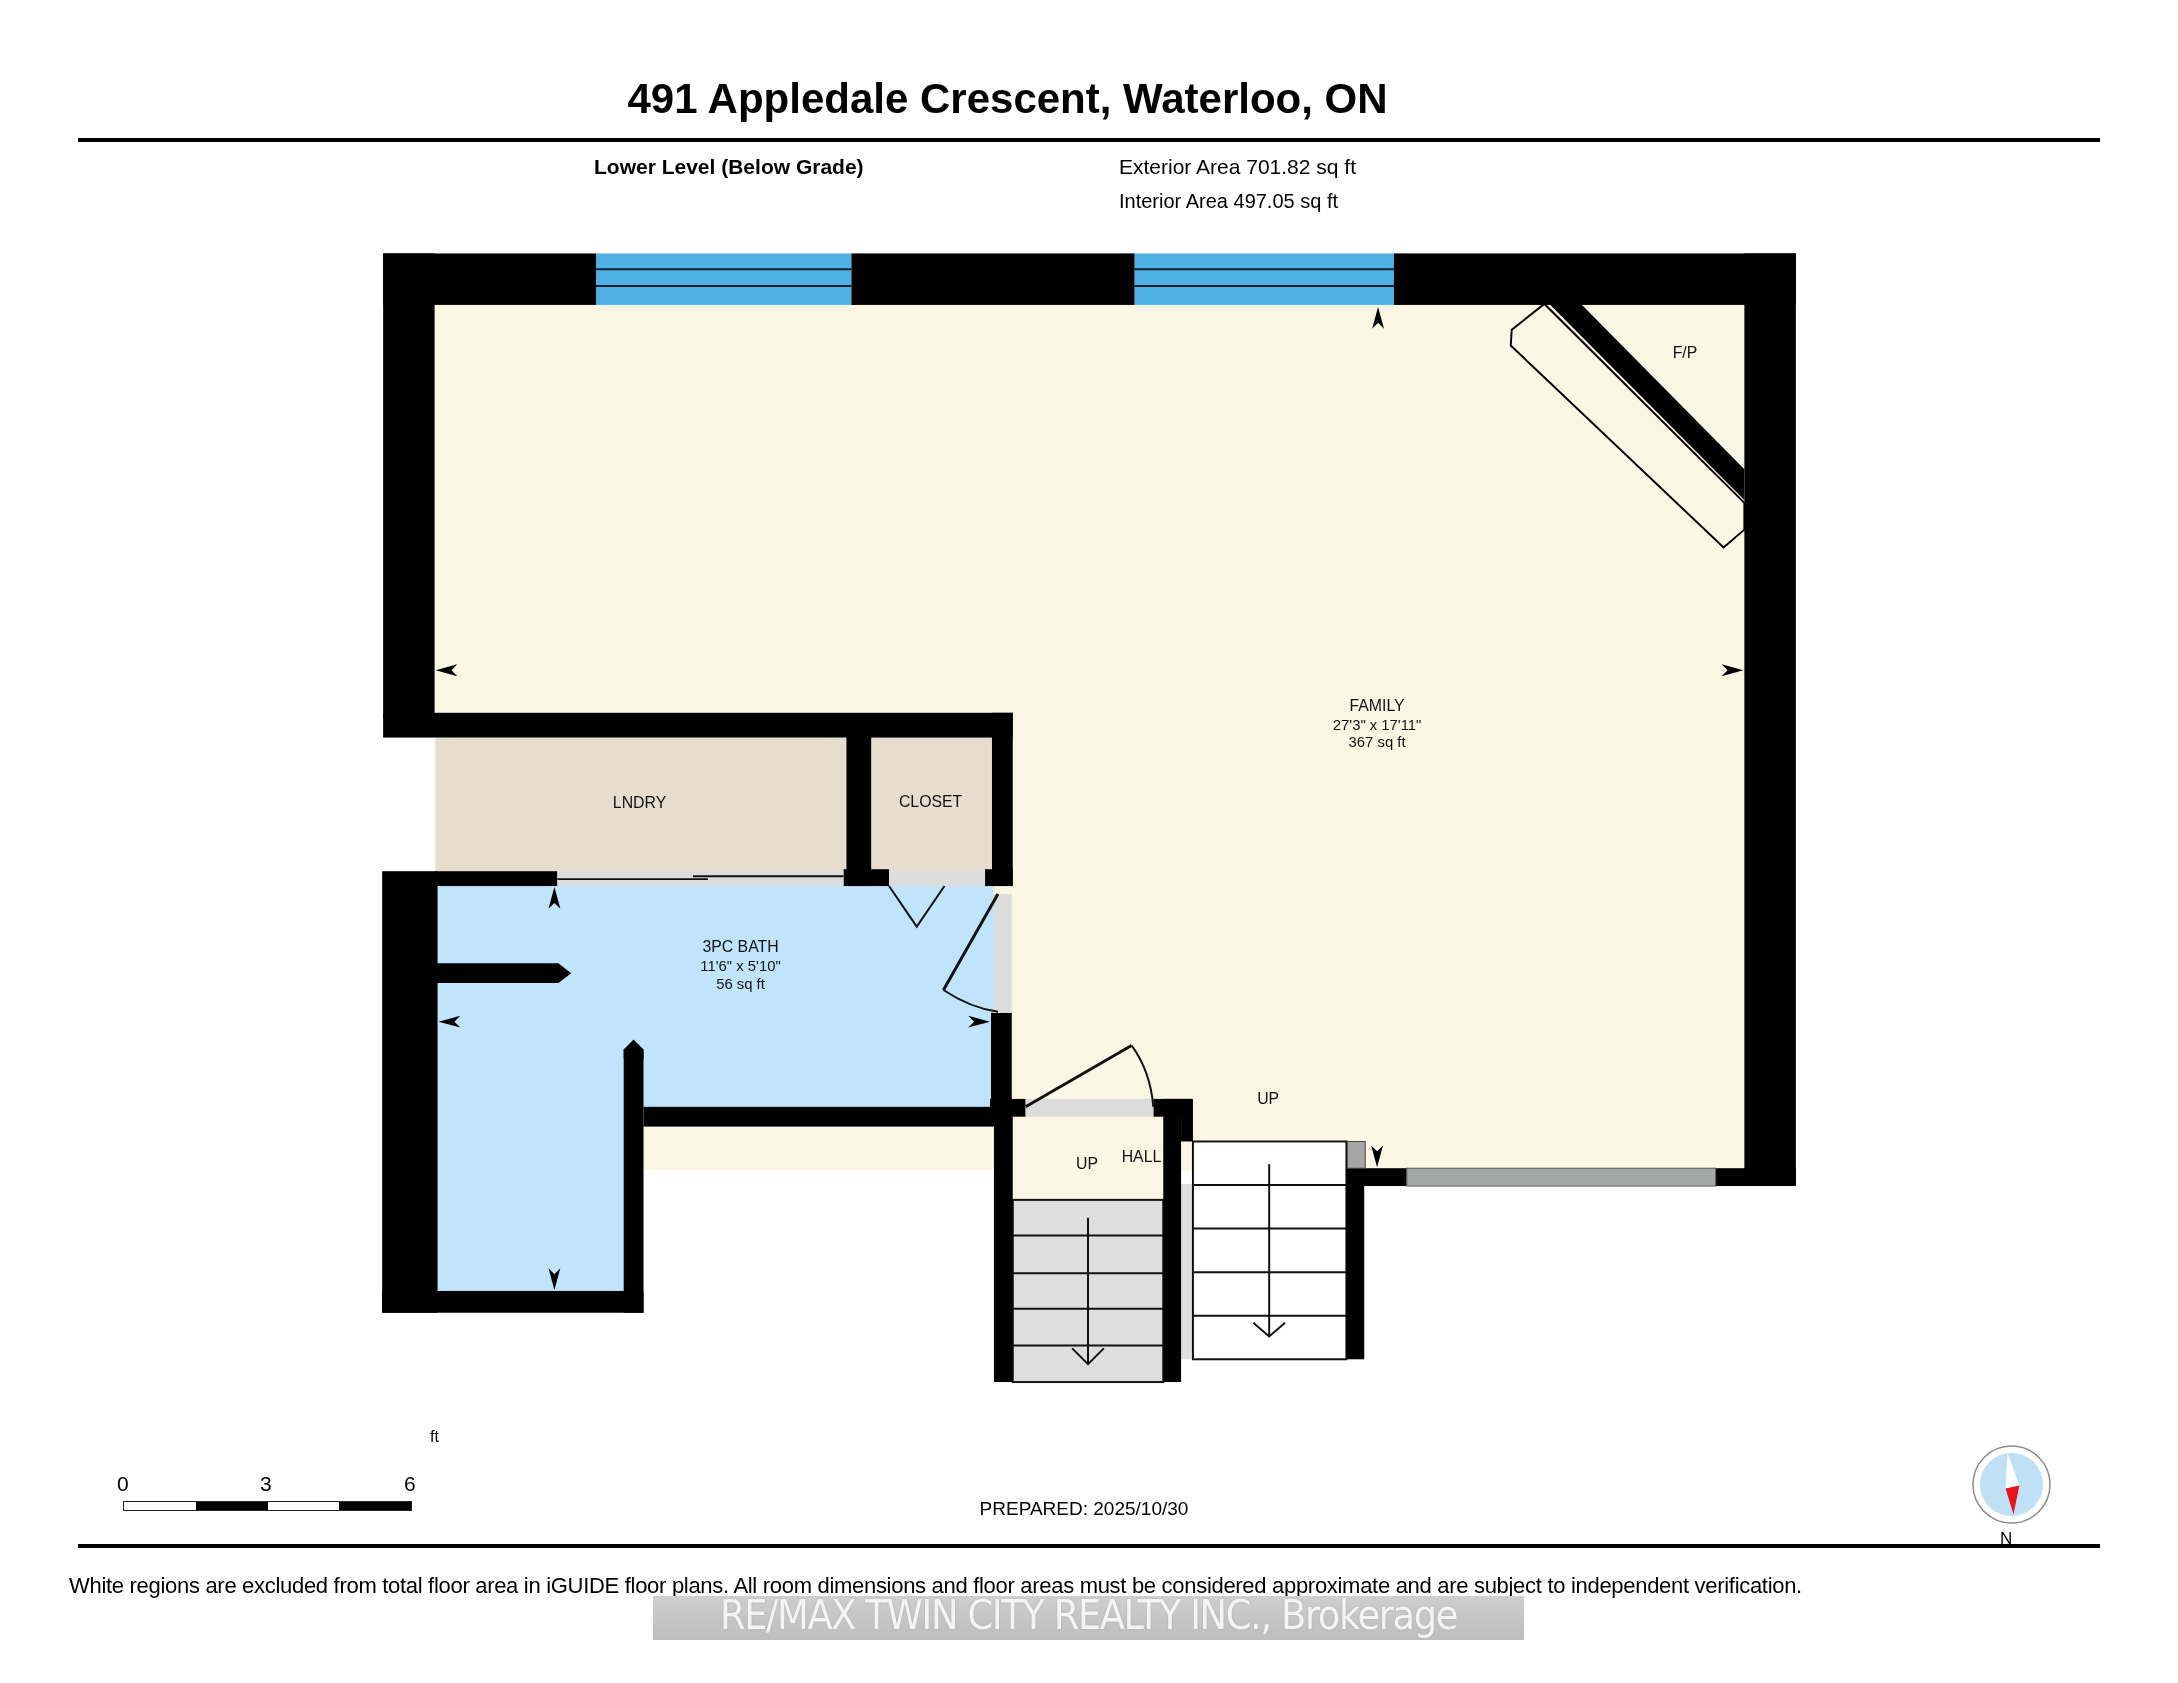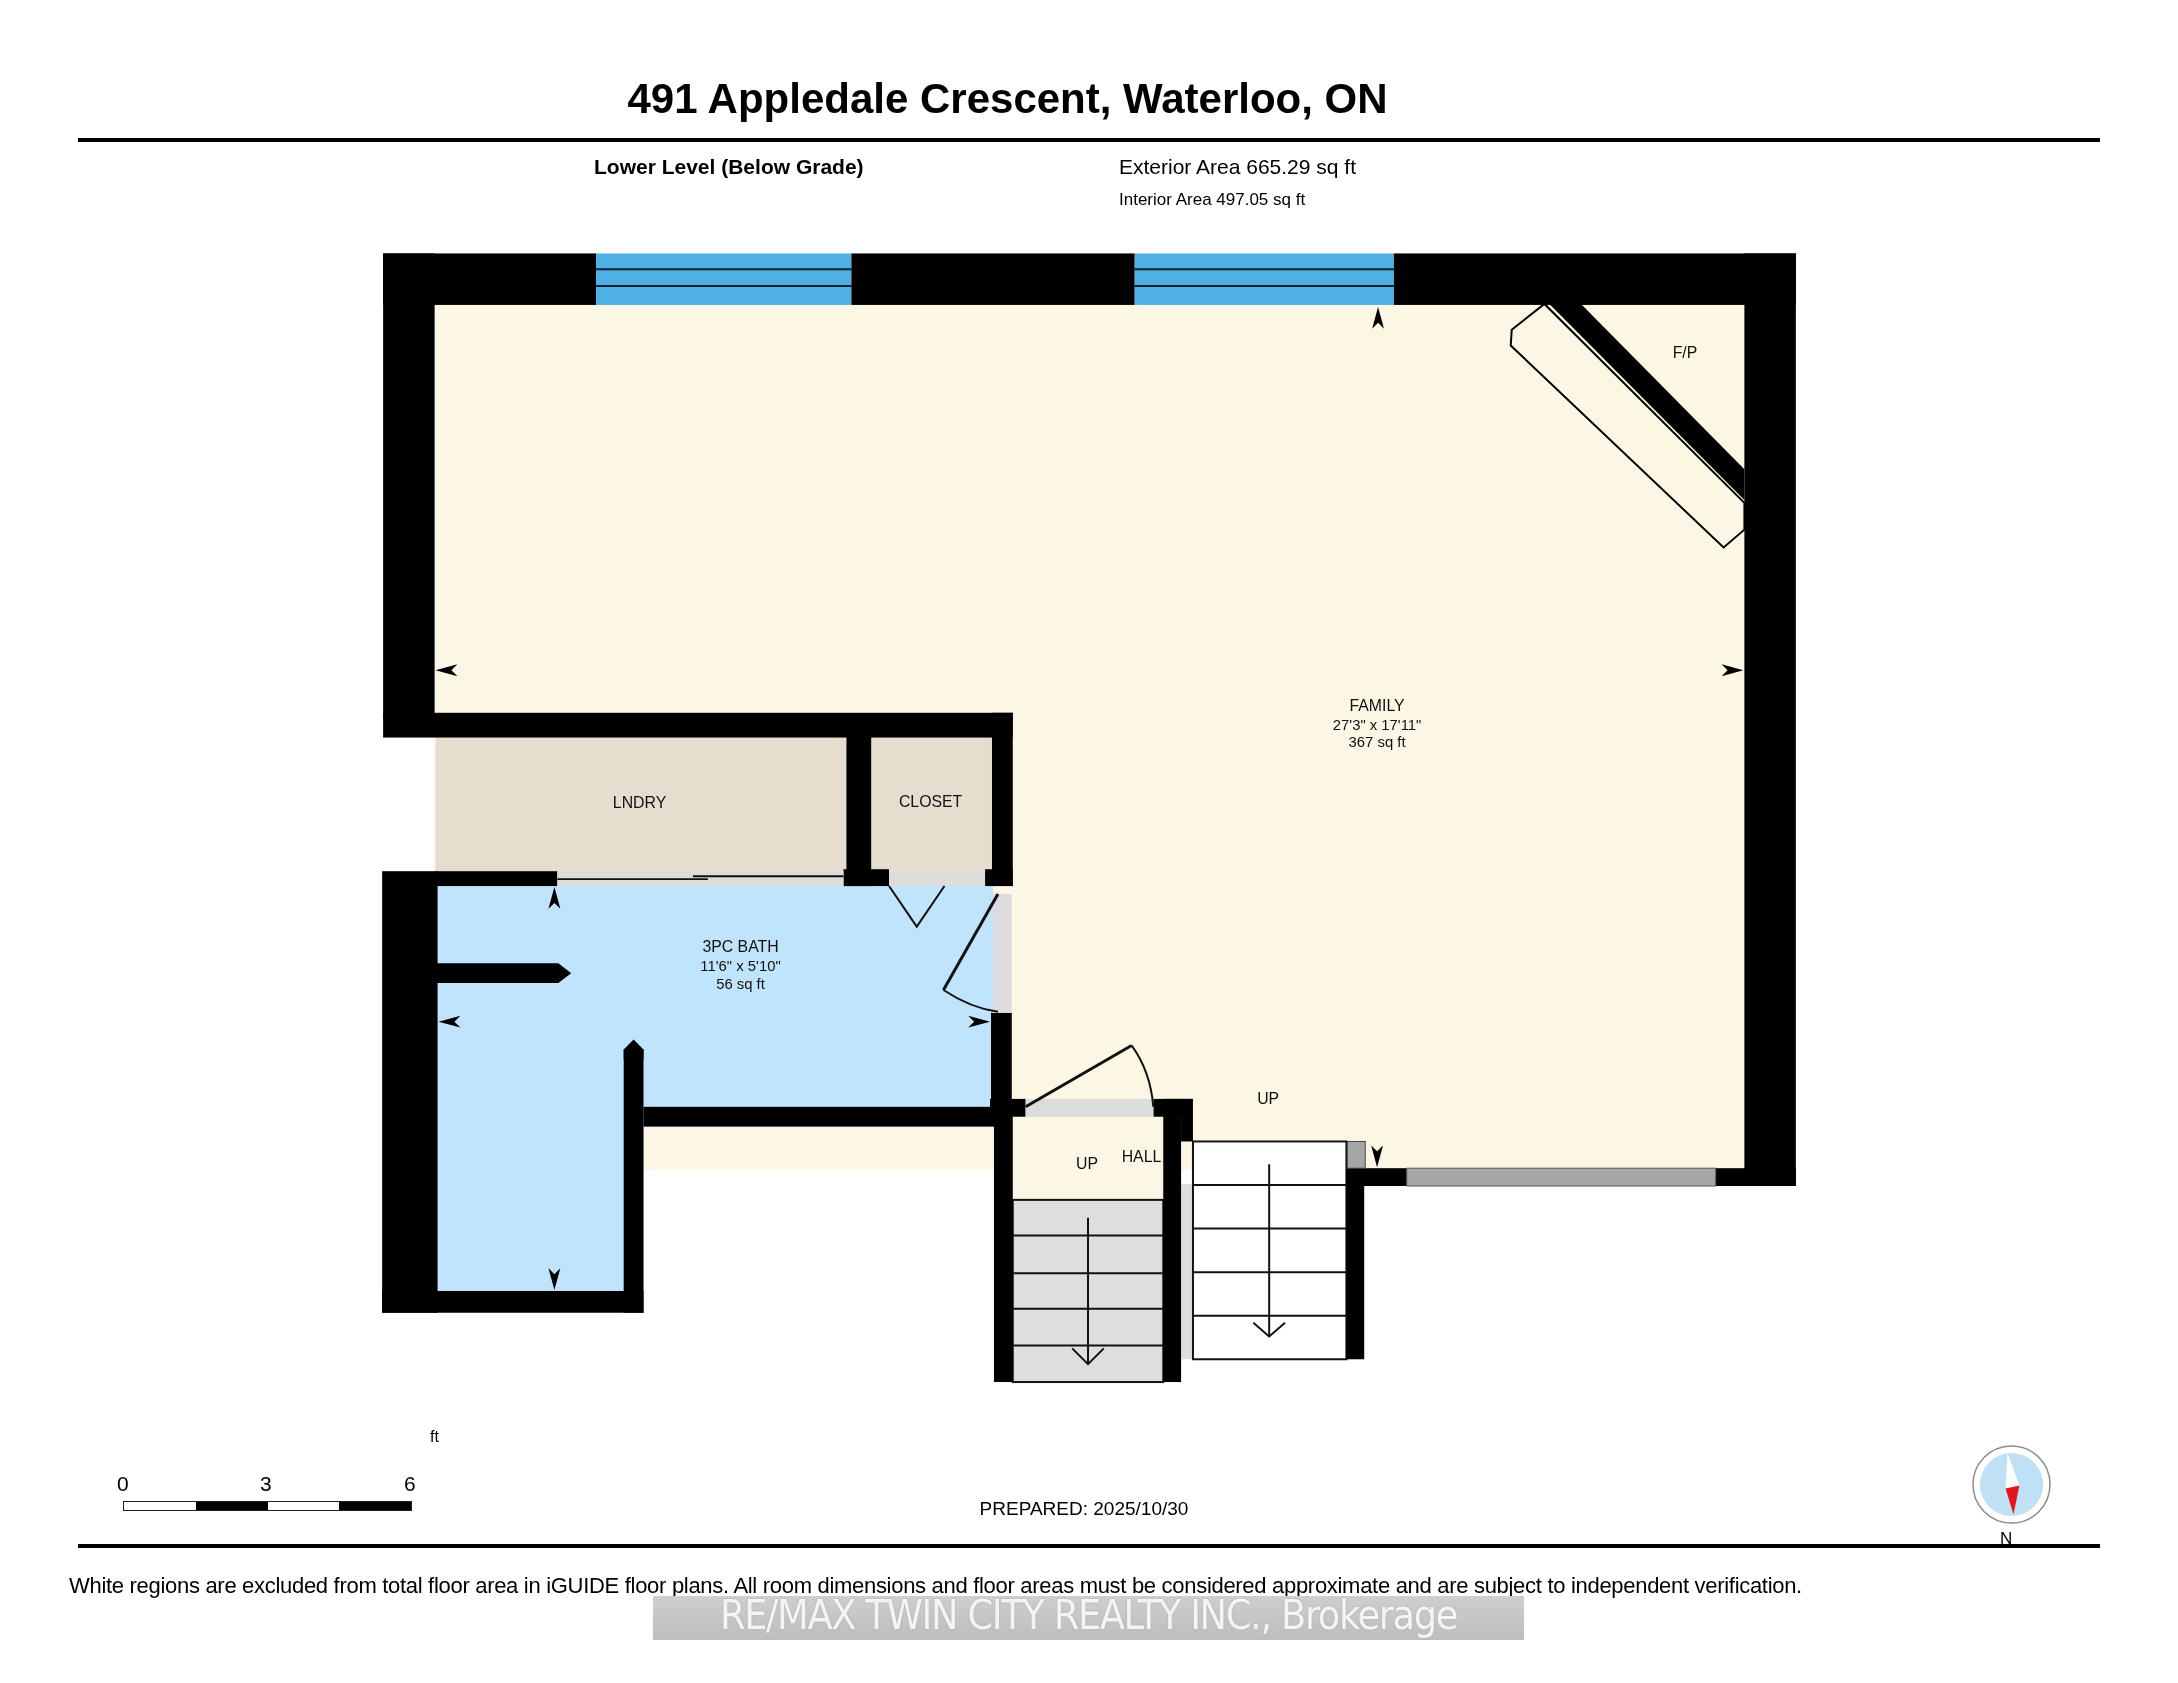--- a/index.html
+++ b/index.html
@@ -6,21 +6,21 @@
   body { width: 2178px; height: 1683px; position: relative; overflow: hidden;
          font-family: "Liberation Sans", sans-serif; color: #000; }
   .abs { position: absolute; }
   #title { left: 0; width: 2015px; top: 75px; text-align: center;
            font-size: 42px; font-weight: bold; letter-spacing: 0px; }
   #rule-top { left: 78px; top: 138px; width: 2022px; height: 4px; background: #000; }
   #rule-bottom { left: 78px; top: 1544px; width: 2022px; height: 4px; background: #000; }
   #level-label { left: 594px; width: 502px; top: 155px; text-align: left;
                  font-size: 21px; font-weight: bold; }
   #ext-area { left: 1119px; top: 155px; font-size: 21px; }
-  #int-area { left: 1119px; top: 190px; font-size: 17px; }
+  #int-area { left: 1119px; top: 190px; font-size: 20px; }
   #plan { left: 0; top: 0; }
   svg text { font-family: "Liberation Sans", sans-serif; fill: #111; }
   .room-label { font-size: 16px; }
   #scale-0 { left: 117px; top: 1472px; font-size: 21px; }
   #scale-3 { left: 260px; top: 1472px; font-size: 21px; }
   #scale-6 { left: 404px; top: 1472px; font-size: 21px; }
   #scale-unit { left: 430px; top: 1428px; font-size: 16px; }
   #scale-bar { left: 123px; top: 1501px; width: 289px; height: 10px; border: 1px solid #222; display: flex; box-sizing: border-box; }
   #scale-bar div { flex: 1; }
   #prepared { left: 0; width: 2178px; text-align: center; top: 1498px; font-size: 19px; padding-left: 0; }
@@ -35,21 +35,21 @@
                     letter-spacing: -1.5px; transform: scaleX(0.92); transform-origin: center;
                     text-shadow: 0 0 2px #aaa; }
 </style>
 </head>
 <body>
 
 <div id="title" class="abs">491 Appledale Crescent, Waterloo, ON</div>
 <div id="rule-top" class="abs"></div>
 
 <div id="level-label" class="abs">Lower Level (Below Grade)</div>
-<div id="ext-area" class="abs">Exterior Area 665.29 sq ft</div>
+<div id="ext-area" class="abs">Exterior Area 701.82 sq ft</div>
 <div id="int-area" class="abs">Interior Area 497.05 sq ft</div>
 
 <svg id="plan" class="abs" width="2178" height="1683" viewBox="0 0 2200 1700">
 
   <g>
     <rect x="438" y="307" width="1325" height="875" fill="#fcf7e4"></rect>
   </g>
 
   <rect x="440" y="745" width="417" height="135" fill="#e6ddce"></rect>
   <rect x="880" y="740" width="122" height="140" fill="#e6ddce"></rect>

